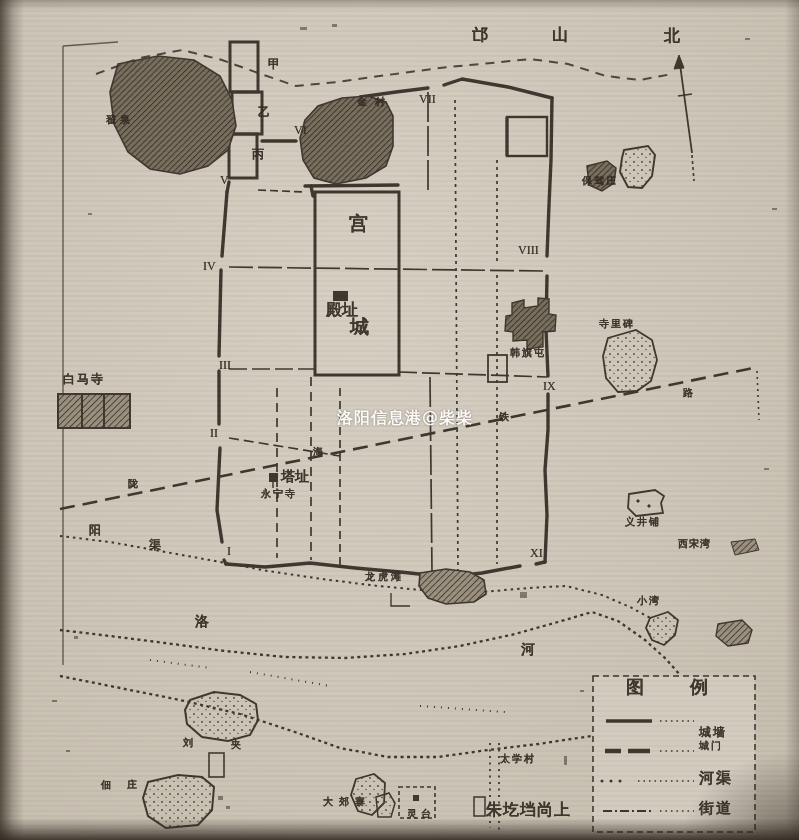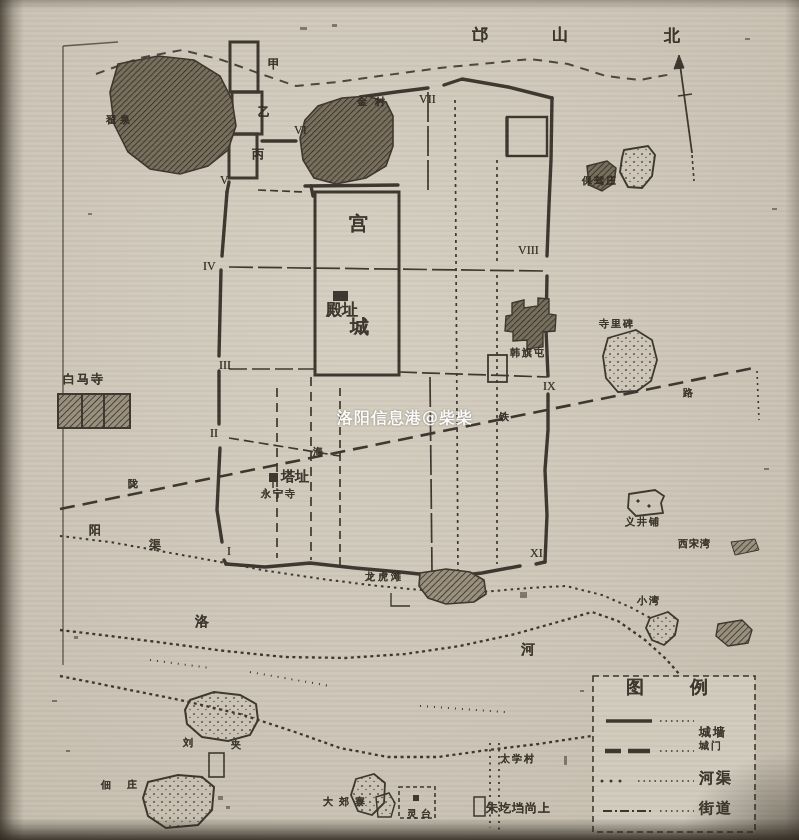--- a/index.html
+++ b/index.html
@@ -274,21 +274,21 @@
   <div class="lbl" style="left:261px;top:489px;letter-spacing:2px">永宁寺</div>
   <div class="lbl" style="left:365px;top:572px;letter-spacing:3px">龙虎滩</div>
   <div class="lbl" style="left:625px;top:517px;letter-spacing:2px">义井铺</div>
   <div class="lbl" style="left:678px;top:539px;letter-spacing:1px">西宋湾</div>
   <div class="lbl" style="left:637px;top:596px;letter-spacing:2px">小湾</div>
   <div class="lbl" style="left:101px;top:780px;letter-spacing:16px">佃庄</div>
   <div class="lbl" style="left:183px;top:738px">刘</div>
   <div class="lbl" style="left:231px;top:740px">夹</div>
   <div class="lbl" style="left:323px;top:797px;letter-spacing:6px">大郊寨</div>
   <div class="lbl" style="left:407px;top:809px;font-size:10px;letter-spacing:4px">灵台</div>
-  <div class="lbl" style="left:486px;top:802px;font-size:12px;letter-spacing:1px">朱圪垱尚上</div>
+  <div class="lbl" style="left:486px;top:802px;font-size:16px;letter-spacing:1px">朱圪垱尚上</div>
   <div class="lbl" style="left:500px;top:754px;letter-spacing:2px">太学村</div>
 
   <div class="lbl" style="left:128px;top:479px">陇</div>
   <div class="lbl" style="left:313px;top:447px">海</div>
   <div class="lbl" style="left:499px;top:412px">铁</div>
   <div class="lbl" style="left:683px;top:388px">路</div>
 
   <div class="lbl" style="left:89px;top:524px;font-size:12px">阳</div>
   <div class="lbl" style="left:149px;top:539px;font-size:12px">渠</div>
 

